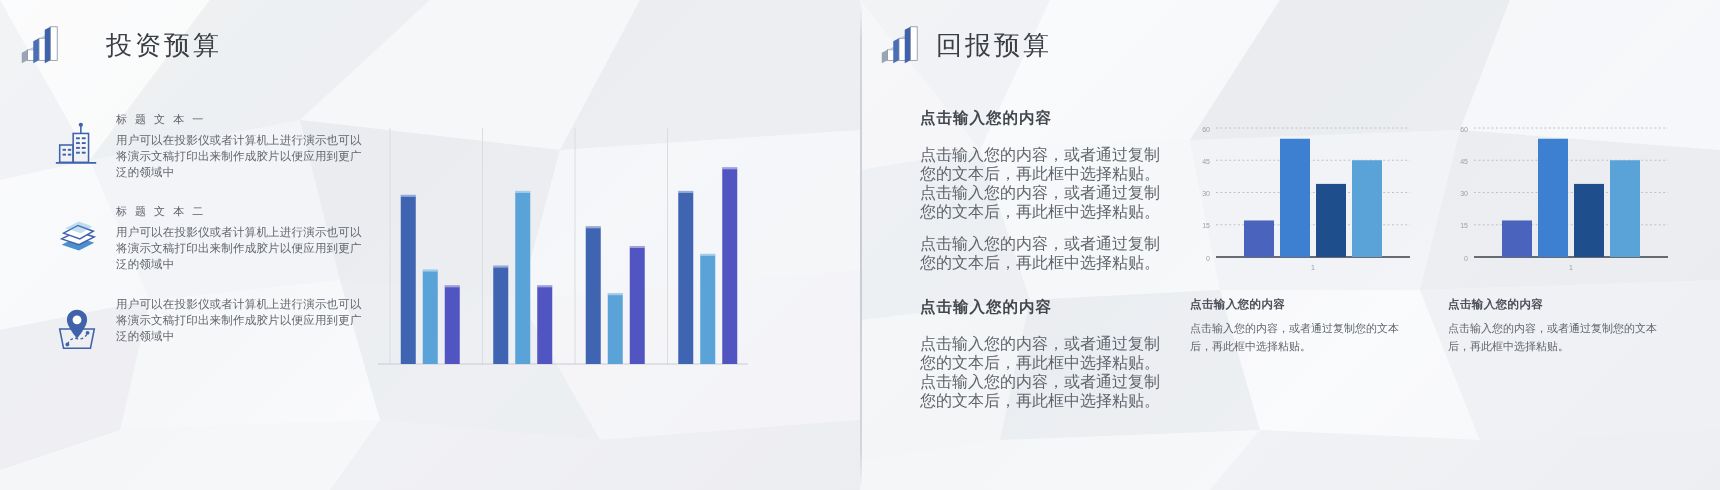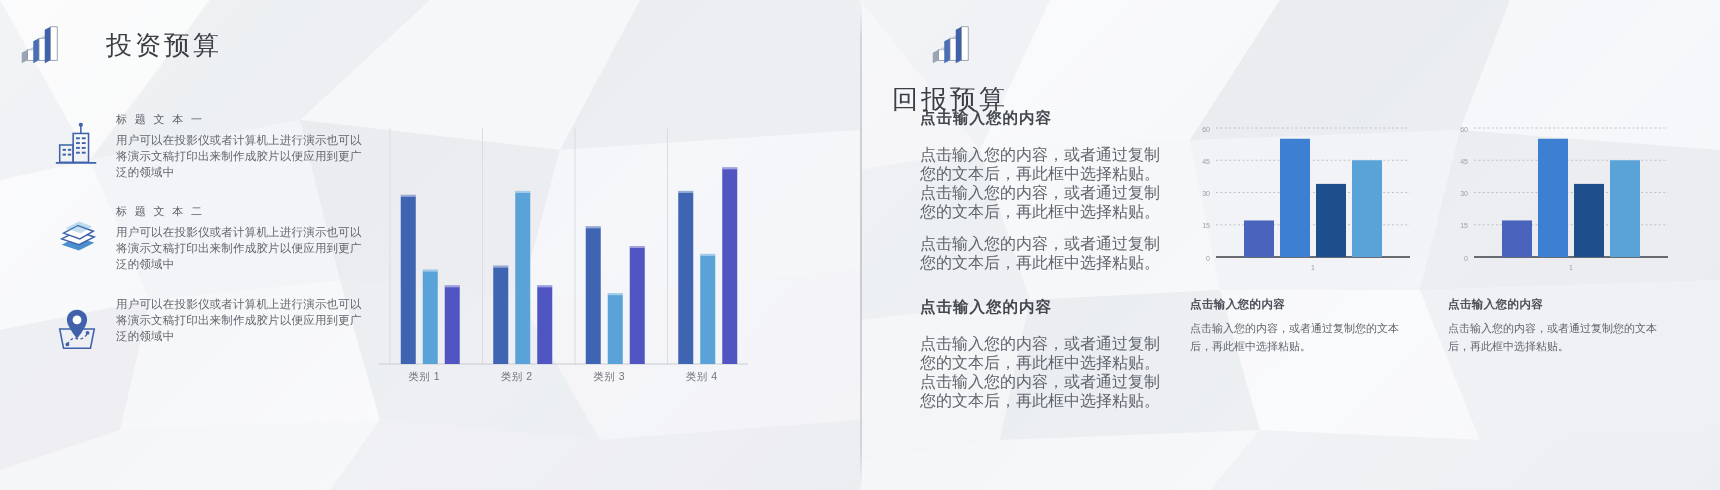--- a/index.html
+++ b/index.html
@@ -29,21 +29,21 @@
   
   .header { position: absolute; display: flex; align-items: center; gap: 14px; z-index: 5; }
   .logo-icon { width: 46px; height: 46px; display: block; }
   .slide-title {
     font-size: 26px; color: #3b3f45; letter-spacing: 3px; font-weight: 400;
     white-space: nowrap;
   }
 
   
   .features { position: absolute; left: 52px; top: 112px; width: 310px; z-index: 5; }
-  .feature { position: relative; min-height: 88px; padding-left: 64px; margin-bottom: 4px; font-family: Liberation Serif, serif; }
+  .feature { position: relative; min-height: 88px; padding-left: 64px; margin-bottom: 4px; }
   .feature-icon { position: absolute; left: 0; top: 8px; width: 50px; height: 50px; }
   .feature-title {
     font-size: 11px; color: #5b616a; letter-spacing: 2.5px;
     margin-bottom: 5px; white-space: nowrap;
   }
   .feature-body {
     font-size: 11.5px; line-height: 16px; color: #5f646c; letter-spacing: 0.2px;
   }
 
   
@@ -192,26 +192,20 @@
           <rect x="229.75" y="175.2" width="15" height="2" fill="#ffffff" opacity="0.45"></rect>
           <rect x="251.75" y="128" width="15" height="118" fill="#5055c2"></rect>
           <rect x="251.75" y="128" width="15" height="2" fill="#ffffff" opacity="0.45"></rect>
           <rect x="300.25" y="72.93333333333331" width="15" height="173.0666666666667" fill="#3f64b2"></rect>
           <rect x="300.25" y="72.93333333333331" width="15" height="2" fill="#ffffff" opacity="0.45"></rect>
           <rect x="322.25" y="135.86666666666667" width="15" height="110.13333333333333" fill="#5aa3d8"></rect>
           <rect x="322.25" y="135.86666666666667" width="15" height="2" fill="#ffffff" opacity="0.45"></rect>
           <rect x="344.25" y="49.333333333333314" width="15" height="196.66666666666669" fill="#5055c2"></rect>
           <rect x="344.25" y="49.333333333333314" width="15" height="2" fill="#ffffff" opacity="0.45"></rect>
         </svg>
-      <div class="bigchart-labels">
-        <span>类别 1</span>
-        <span>类别 2</span>
-        <span>类别 3</span>
-        <span>类别 4</span>
-      </div>
     </div>
   </div>
 
   <div class="divider"></div>
 
   <div class="slide">
     <svg class="poly" viewBox="0 0 860 490" preserveAspectRatio="none">
       <polygon points="0,0 190,0 120,150" fill="#f0f1f4" opacity="0.8"></polygon>
       <polygon points="190,0 420,0 330,140 120,150" fill="#ffffff" opacity="0.5"></polygon>
       <polygon points="420,0 650,0 600,130 330,140" fill="#e9ebef" opacity="0.8"></polygon>
@@ -222,21 +216,21 @@
       <polygon points="330,140 600,130 560,290 360,290" fill="#f2f3f6" opacity="0.9"></polygon>
       <polygon points="600,130 860,150 860,280 560,290" fill="#e8eaee" opacity="0.7"></polygon>
       <polygon points="0,320 170,300 140,440 0,460" fill="#f5f6f8" opacity="0.8"></polygon>
       <polygon points="170,300 360,290 400,430 140,440" fill="#eaecf0" opacity="0.75"></polygon>
       <polygon points="360,290 560,290 620,440 400,430" fill="#ffffff" opacity="0.45"></polygon>
       <polygon points="560,290 860,280 860,430 620,440" fill="#eef0f3" opacity="0.85"></polygon>
       <polygon points="0,460 140,440 400,430 350,490 0,490" fill="#f7f8fa" opacity="0.7"></polygon>
       <polygon points="400,430 620,440 860,430 860,490 350,490" fill="#edeef2" opacity="0.6"></polygon>
     </svg>
 
-    <div class="header" style="left:32px; top:22px;flex-direction:column;">
+    <div class="header" style="left:16px; top:22px;">
       <svg class="logo-icon" viewBox="0 0 48 48">
         <polygon points="6,32 12,29 12,40 6,43" fill="#9aa4b5"></polygon>
         <rect x="12" y="29" width="8" height="11" fill="#ffffff" stroke="#7f8a9c" stroke-width="0.8"></rect>
         <polygon points="12,29 18,26 26,26 20,29" fill="#c8cfd9"></polygon>
         <polygon points="18,20 24,17 24,40 18,43" fill="#4a6fb5"></polygon>
         <rect x="24" y="17" width="8" height="23" fill="#ffffff" stroke="#7f8a9c" stroke-width="0.8"></rect>
         <polygon points="24,17 30,14 38,14 32,17" fill="#c8cfd9"></polygon>
         <polygon points="30,8 36,5 36,40 30,43" fill="#3f62ab"></polygon>
         <rect x="36" y="5" width="7" height="35" fill="#ffffff" stroke="#7f8a9c" stroke-width="0.8"></rect>
       </svg>

